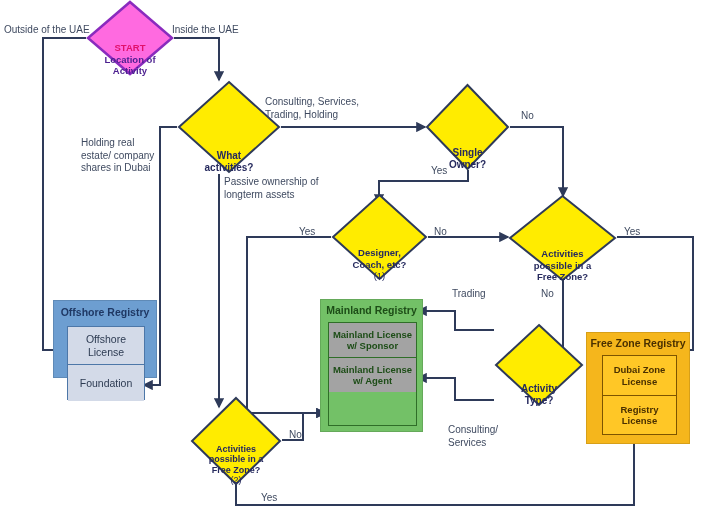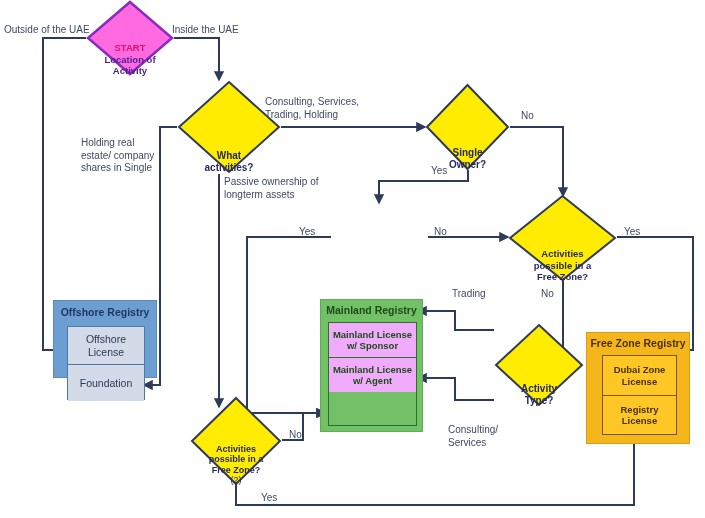--- a/index.html
+++ b/index.html
@@ -106,21 +106,21 @@
   
   .reg-mainland {
     background: #73c167;
   }
   .reg-mainland .rtitle {
     color: #1d4d17;
     font-size: 10.5px;
   }
   .reg-mainland .rinner { border: 1px solid #2f6e28; }
   .reg-mainland .ritem {
-    background: #f0abfc;
+    background: #a3a3a3;
     color: #1d4d17;
     font-size: 9.5px;
     font-weight: bold;
     border-bottom: 1px solid #2f6e28;
   }
   .reg-mainland .ritem:last-child { border-bottom: none; }
 
   
   .reg-freezone {
     background: #f5b61c;
@@ -218,20 +218,30 @@
   <div class="node diamond" style="left:425px; top:83px; width:85px; height:88px;">
     <svg class="dshape" viewBox="0 0 85 88" preserveAspectRatio="none">
       <polygon points="42.5,2 83,44 42.5,86 2,44" fill="#ffec00" stroke="#2e3a59" stroke-width="2"></polygon>
     </svg>
     <div class="dlabel" style="font-size:10px;">
       <span>Single</span><br>
       <span>Owner?</span>
     </div>
   </div>
 
+  <div class="node diamond" style="left:331px; top:193px; width:97px; height:88px;">
+    <svg class="dshape" viewBox="0 0 97 88" preserveAspectRatio="none">
+      <polygon points="48.5,2 95,44 48.5,86 2,44" fill="#ffec00" stroke="#2e3a59" stroke-width="2"></polygon>
+    </svg>
+    <div class="dlabel" style="font-size:9.5px;">
+      <span>Designer,</span><br>
+      <span>Coach, etc?</span><br>
+      <span class="sub">(1)</span>
+    </div>
+  </div>
 
   <div class="node diamond" style="left:508px; top:194px; width:109px; height:88px;">
     <svg class="dshape" viewBox="0 0 109 88" preserveAspectRatio="none">
       <polygon points="54.5,2 107,44 54.5,86 2,44" fill="#ffec00" stroke="#2e3a59" stroke-width="2"></polygon>
     </svg>
     <div class="dlabel" style="font-size:9.5px;">
       <span>Activities</span><br>
       <span>possible in a</span><br>
       <span>Free Zone?</span>
     </div>
@@ -309,21 +319,21 @@
       </div>
     </div>
   </div>
 
   <div class="elabel" style="left:4px; top:24px;">Outside of the UAE</div>
   <div class="elabel" style="left:172px; top:24px;">Inside the UAE</div>
   <div class="elabel" style="left:265px; top:96px;">Consulting, Services,
 Trading, Holding</div>
   <div class="elabel" style="left:81px; top:137px;">Holding real
 estate/ company
-shares in Single</div>
+shares in Dubai</div>
   <div class="elabel" style="left:224px; top:176px;">Passive ownership of
 longterm assets</div>
   <div class="elabel" style="left:521px; top:110px;">No</div>
   <div class="elabel" style="left:431px; top:165px;">Yes</div>
   <div class="elabel" style="left:299px; top:226px;">Yes</div>
   <div class="elabel" style="left:434px; top:226px;">No</div>
   <div class="elabel" style="left:624px; top:226px;">Yes</div>
   <div class="elabel" style="left:541px; top:288px;">No</div>
   <div class="elabel" style="left:452px; top:288px;">Trading</div>
   <div class="elabel" style="left:448px; top:424px;">Consulting/

